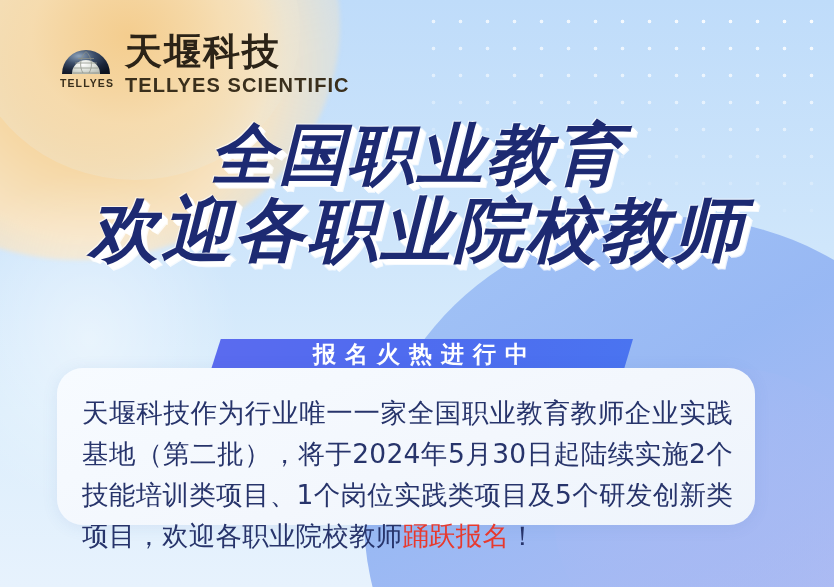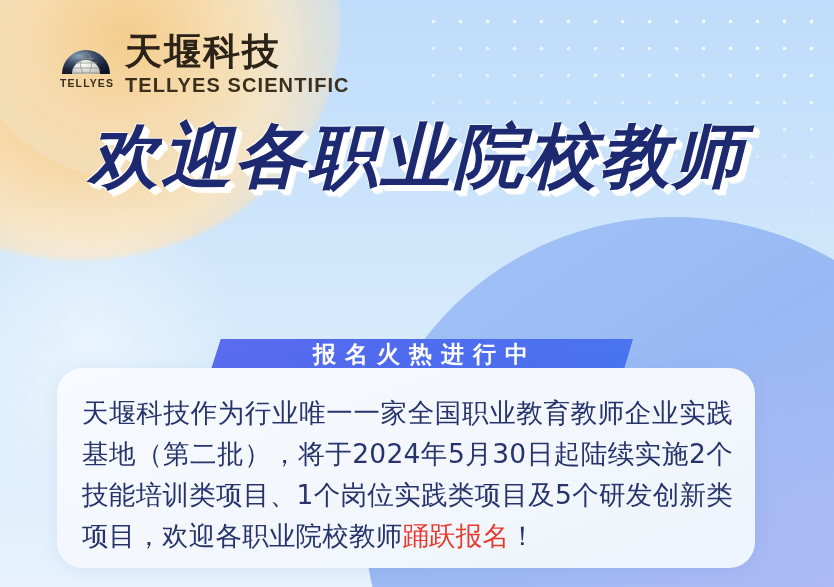--- a/index.html
+++ b/index.html
@@ -87,21 +87,21 @@
     background:linear-gradient(100deg,#5b6bef 0%, #4f6bef 45%, #4a74f0 100%);
     clip-path:polygon(3.0% 0%, 100% 0%, 97.2% 100%, 0% 100%);
     display:flex;justify-content:center;
   }
   .ribbon-text{
     color:#ffffff;font-size:23px;font-weight:bold;letter-spacing:9px;
     text-indent:9px;font-family:"DejaVu Sans","Liberation Sans",sans-serif;
   }
   
   .card{
-    position:absolute;left:57px;top:368px;width:698px;height:200px;
+    position:absolute;left:57px;top:368px;width:698px;height:157px;
     background:linear-gradient(160deg,#f7fbff 0%, #f3f7fd 55%, #eef4fc 100%);
     border-radius:26px;
     box-shadow:0 2px 16px rgba(70,110,180,.10);
   }
   .card-body{
     position:absolute;left:25px;right:22px;top:24px;
     font-family:"DejaVu Sans","Liberation Sans",sans-serif;
     font-size:26.5px;line-height:41px;color:#27346b;letter-spacing:.2px;
     text-align:justify;
   }
@@ -148,20 +148,21 @@
       </svg>
       <div class="logo-mark-label">TELLYES</div>
     </div>
     <div class="logo-text">
       <div class="logo-cn">天堰科技</div>
       <div class="logo-en">TELLYES SCIENTIFIC</div>
     </div>
   </div>
 
   <div class="headline">
+    <div class="headline-line l1">全国职业教育</div>
     <div class="headline-line l2">欢迎各职业院校教师</div>
   </div>
 
   <div class="ribbon">
     <span class="ribbon-text">报名火热进行中</span>
   </div>
 
   <div class="card">
     <div class="card-body">
       <span>天堰科技作为行业唯一一家全国职业教育教师企业实践基地（第二批），将于2024年5月30日起陆续实施2个技能培训类项目、1个岗位实践类项目及5个研发创新类项目，欢迎各职业院校教师</span><span class="hl">踊跃报名</span><span>！</span>

